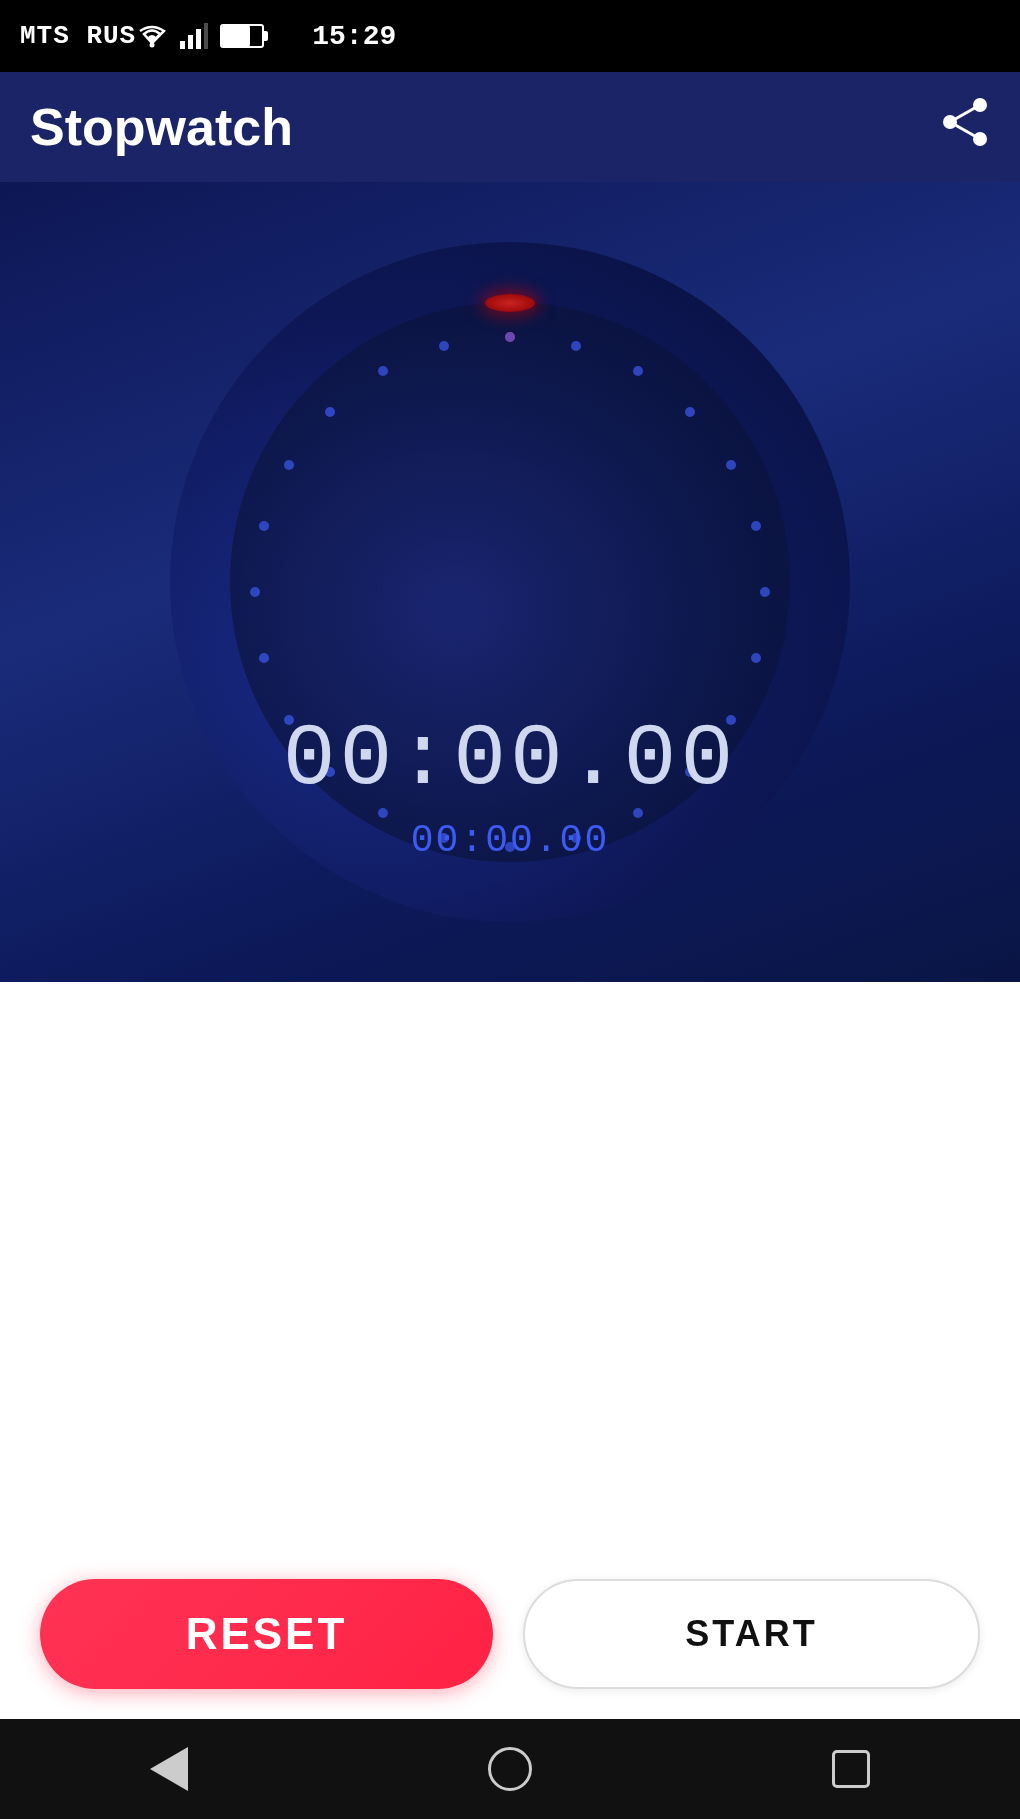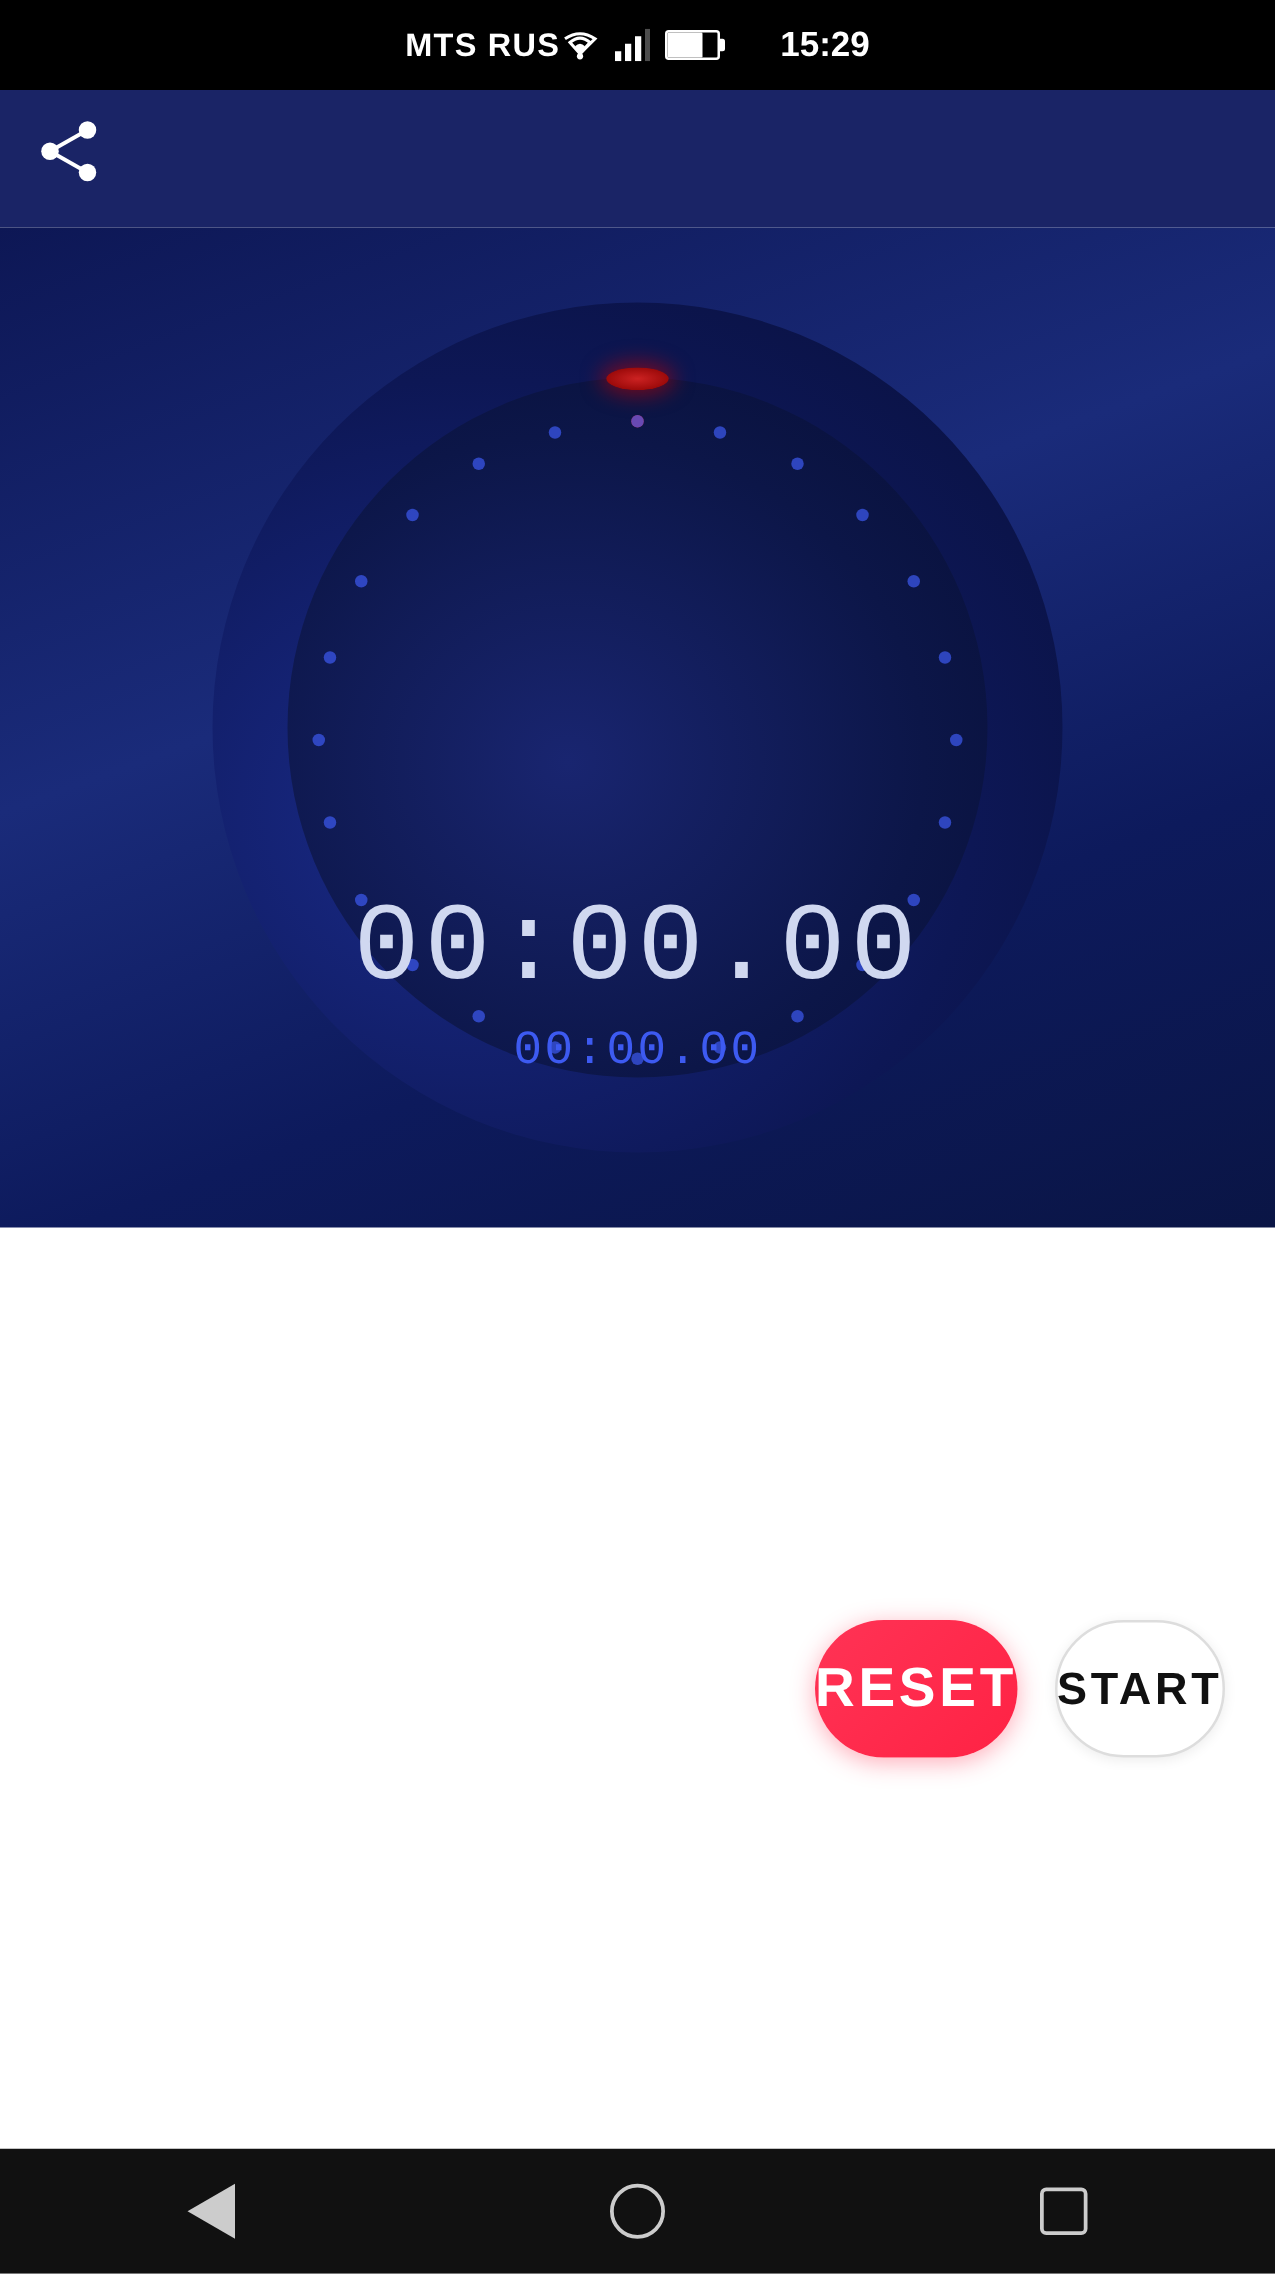--- a/index.html
+++ b/index.html
@@ -13,23 +13,24 @@
       display: flex;
       flex-direction: column;
     }
 
     
     .status-bar {
       background: #000;
       height: 72px;
       display: flex;
       align-items: center;
-      justify-content: center;
+      justify-content: flex-start;
       padding: 0 20px;
       flex-shrink: 0;
+      font-family: Liberation Mono, monospace;
     }
 
     .status-left {
       color: #fff;
       font-size: 26px;
       font-weight: bold;
       letter-spacing: 1px;
     }
 
     .status-right {
@@ -207,21 +208,21 @@
       letter-spacing: 2px;
       font-family: 'Courier New', monospace;
       margin-top: 10px;
     }
 
     
     .content-area {
       background: #fff;
       flex: 1;
       display: flex;
-      flex-direction: row;
+      flex-direction: column;
     }
 
     .list-area {
       flex: 1;
     }
 
     
     .buttons-area {
       padding: 30px 40px;
       display: flex;
@@ -313,20 +314,21 @@
       <rect x="24" y="0" width="4" height="26" opacity="0.3"></rect>
     </svg>
     <div class="battery-icon">
       <div class="battery-fill"></div>
     </div>
     <span class="time-display">15:29</span>
   </div>
 </div>
 
 <div class="app-header">
+  <span class="app-title">Stopwatch</span>
   <div class="share-icon">
     <svg width="50" height="50" viewBox="0 0 50 50" fill="white">
       <circle cx="40" cy="8" r="7" fill="white"></circle>
       <circle cx="10" cy="25" r="7" fill="white"></circle>
       <circle cx="40" cy="42" r="7" fill="white"></circle>
       <line x1="40" y1="8" x2="10" y2="25" stroke="white" stroke-width="3"></line>
       <line x1="10" y1="25" x2="40" y2="42" stroke="white" stroke-width="3"></line>
     </svg>
   </div>
 </div>

